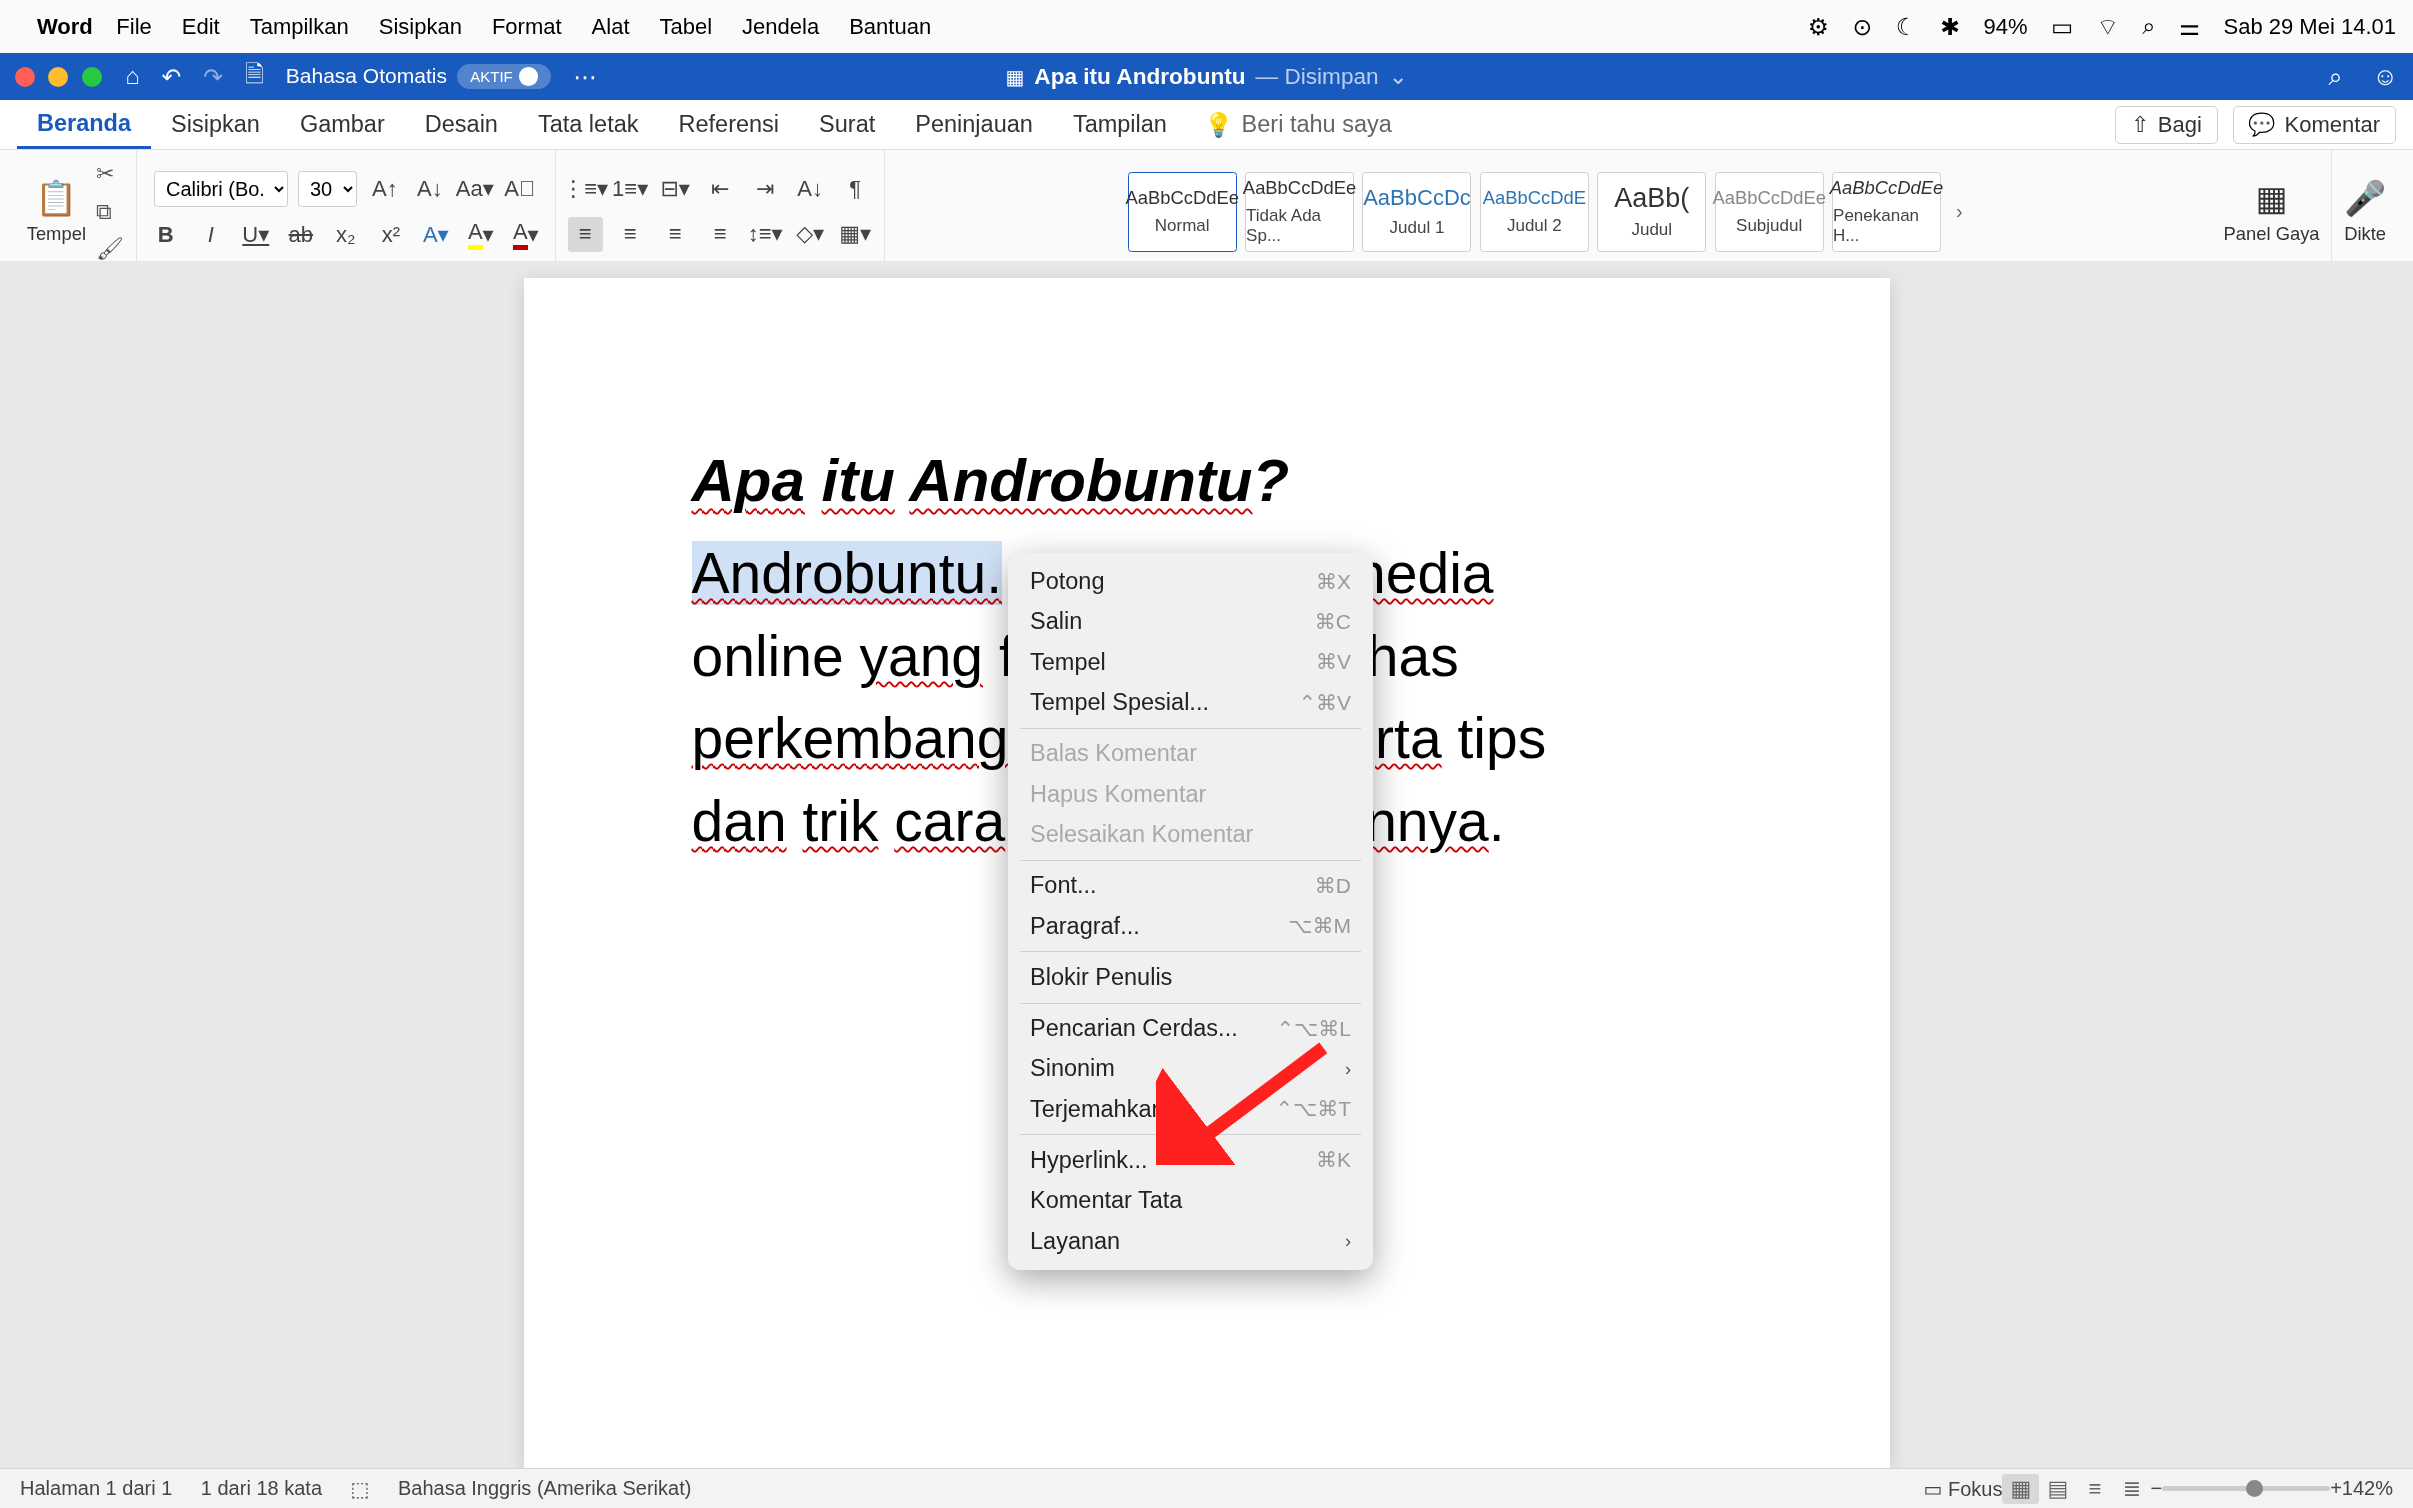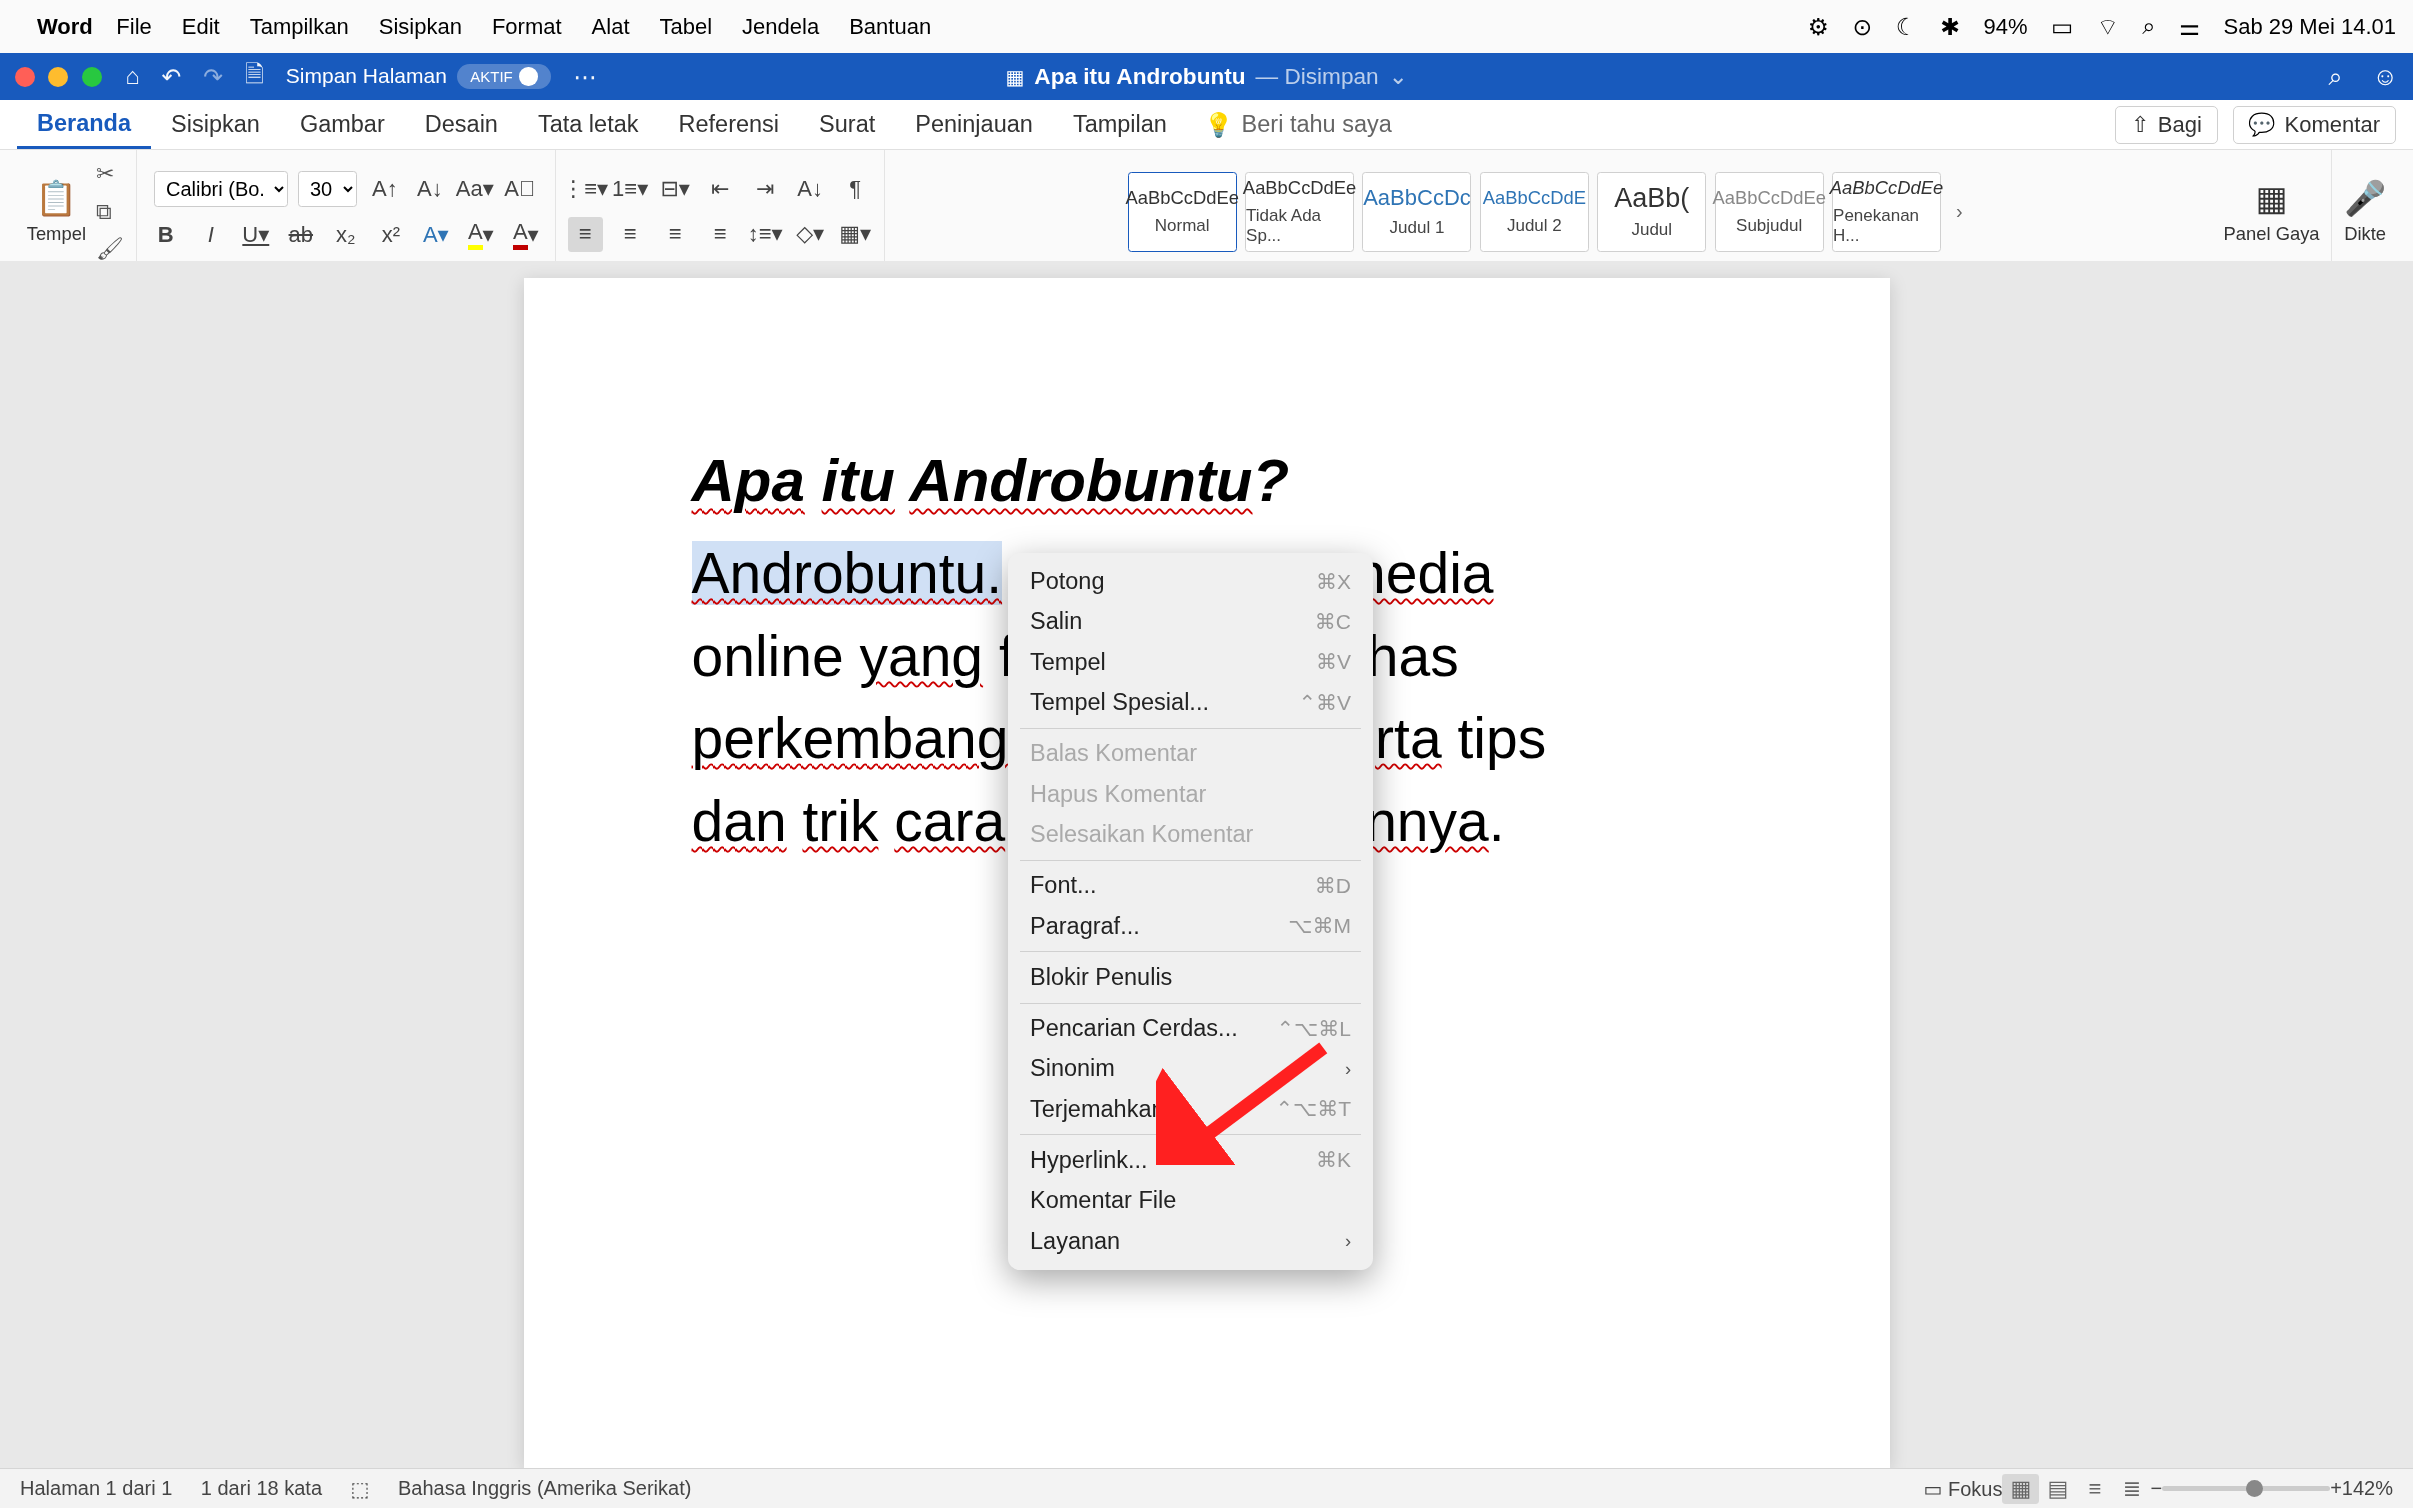--- a/index.html
+++ b/index.html
@@ -123,21 +123,21 @@
     <div class="dot red"></div>
     <div class="dot yellow"></div>
     <div class="dot green"></div>
   </div>
   <div class="toolbtns">
     <span class="icon">⌂</span>
     <span class="icon">↶</span>
     <span class="icon" style="opacity:.5">↷</span>
     <span class="icon">🗎</span>
     <span class="auto-save">
-      <span>Simpan Halaman</span>
+      <span>Bahasa Otomatis</span>
       <span class="pill">
           <span>AKTIF</span>
           <span class="knob"></span>
         </span>
     </span>
     <span class="icon">⋯</span>
   </div>
   <div class="center">
     <span class="docicon">▦</span>
     <span style="font-weight:600">Apa itu Androbuntu</span>
@@ -344,21 +344,21 @@
     <div class="item">
       <span>Terjemahkan...</span>
       <span class="shortcut">⌃⌥⌘T</span>
     </div>
     <div class="sep"></div>
     <div class="item">
       <span>Hyperlink...</span>
       <span class="shortcut">⌘K</span>
     </div>
     <div class="item">
-      <span>Komentar File</span>
+      <span>Komentar Tata</span>
     </div>
     <div class="item">
       <span>Layanan</span>
       <span class="arrow">›</span>
     </div>
   </div>
 
 <svg class="red-arrow" viewBox="0 0 220 160">
   <defs>
       <marker id="ah" markerWidth="12" markerHeight="12" refX="2" refY="6" orient="auto">

